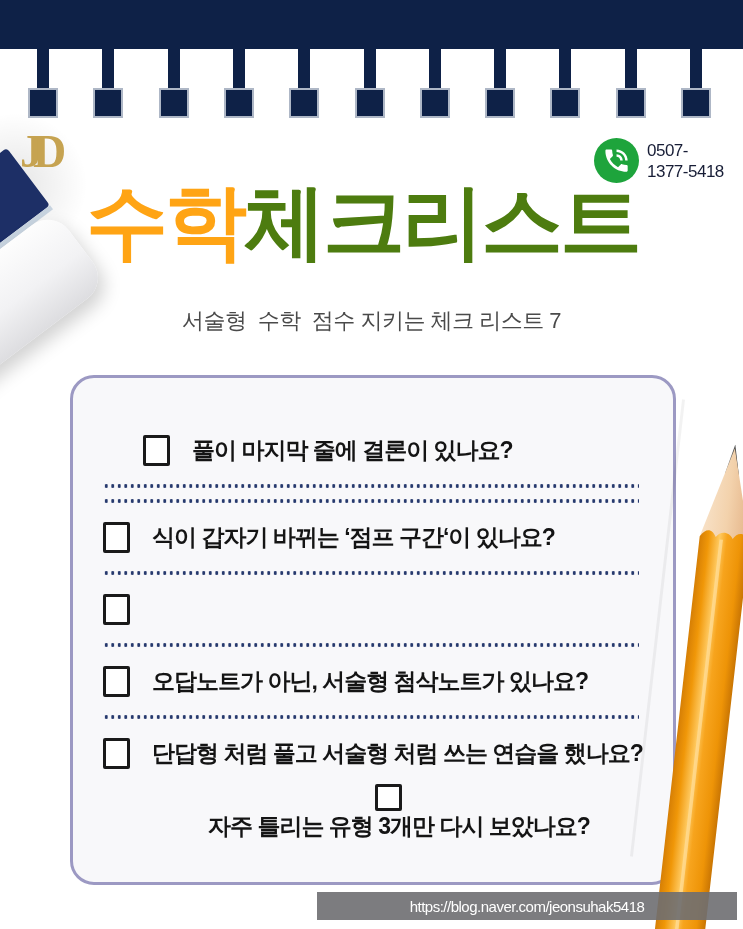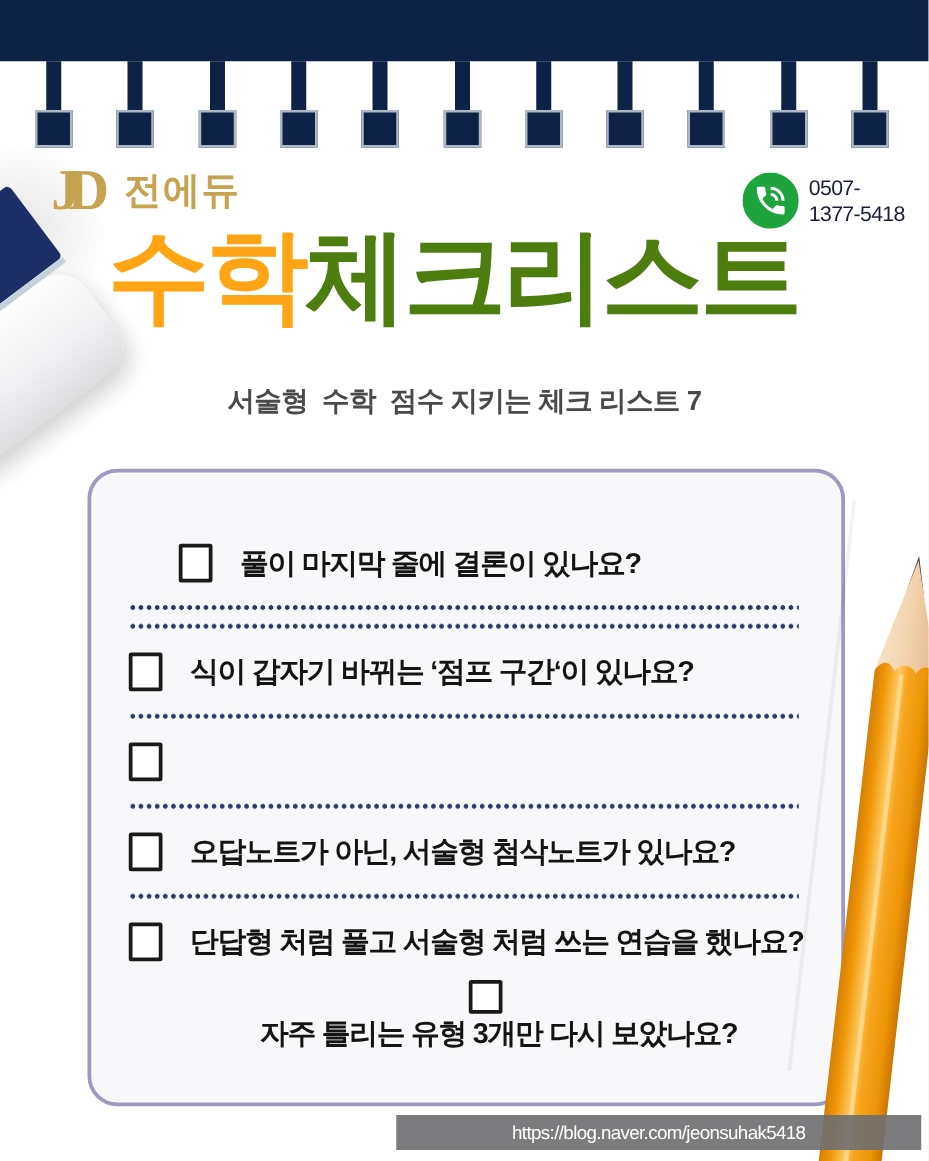--- a/index.html
+++ b/index.html
@@ -11,40 +11,40 @@
   }
 
   
   .topbar{ position:absolute; left:0; top:0; width:743px; height:49px; background:#0E2147; }
   .pin{ position:absolute; top:49px; }
   .pin .stem{ position:absolute; left:9px; top:0; width:12px; height:42px; background:#0E2147; }
   .pin .block{ position:absolute; left:0; top:39px; width:30px; height:30px;
                background:#0E2147; border:2px solid #AEB7C6; }
 
   
-  .brand{ position:absolute; left:41px; top:129px; display:flex; align-items:center; }
+  .brand{ position:absolute; left:20px; top:129px; display:flex; }
   .monogram{ font-family:"Liberation Serif","DejaVu Serif",serif; font-size:46px; line-height:46px;
              color:#C6A351; font-weight:600; letter-spacing:-10px; padding-right:14px; }
   .brandname{ font-size:30px; font-weight:700; color:#C6A351; letter-spacing:1px; margin-left:8px; }
 
   
   .phone{ position:absolute; left:594px; top:138px; display:flex; align-items:center; }
   .phone-icon{ width:45px; height:45px; flex:0 0 45px; }
   .phone-num{ margin-left:8px; width:95px; text-align:left; font-size:17px; font-weight:400;
               color:#171D36; line-height:21px; letter-spacing:-0.5px; white-space:pre-line; }
 
   
   .title{ position:absolute; left:86px; top:176px; font-size:82px; line-height:92px;
           font-weight:900; letter-spacing:-3px; white-space:nowrap; }
   .title .hl{ color:#FFA414; }
   .title .rest{ color:#4d7c0f; }
 
   
   .subtitle{ position:absolute; left:0; top:306px; width:743px; text-align:center;
-             font-size:22px; color:#4A4A4A; font-weight:700; letter-spacing:-0.5px; white-space:pre; }
+             font-size:22px; color:#4A4A4A; font-weight:400; letter-spacing:-0.5px; white-space:pre; }
 
   
   .halo{ position:absolute; left:-60px; top:110px; width:150px; height:150px; border-radius:50%;
          background:radial-gradient(circle, rgba(0,0,0,0.10) 0%, rgba(0,0,0,0.0) 68%); }
   .eraser{ position:absolute; left:-194px; top:215px; width:280px; height:170px;
            transform:rotate(-37deg); }
   .eraser .band-navy{ width:280px; height:72px; background:#1D2F66; border-radius:4px; }
   .eraser .band-edge{ width:280px; height:5px; background:#C7D3DF; }
   .eraser .band-white{ width:280px; height:92px; border-radius:0 26px 26px 0;
            background:linear-gradient(180deg,#FDFDFD 0%, #F2F2F4 55%, #DDDDE0 100%);
@@ -131,21 +131,20 @@
 
   <div class="halo"></div>
   <div class="eraser">
     <div class="band-navy"></div>
     <div class="band-edge"></div>
     <div class="band-white"></div>
   </div>
 
   <div class="brand">
     <span class="monogram">JD</span>
-    <span class="brandname">전에듀</span>
   </div>
 
   <div class="phone">
     <svg class="phone-icon" viewBox="0 0 24 24">
       <circle cx="12" cy="12" r="12" fill="#1EA43C"></circle>
       <g transform="translate(4.1,4.1) scale(0.66)">
         <path fill="#ffffff" d="M6.62 10.79c1.44 2.83 3.76 5.14 6.59 6.59l2.2-2.2c.27-.27.67-.36 1.02-.24 1.12.37 2.33.57 3.57.57.55 0 1 .45 1 1V20c0 .55-.45 1-1 1-9.39 0-17-7.61-17-17 0-.55.45-1 1-1h3.5c.55 0 1 .45 1 1 0 1.25.2 2.45.57 3.57.11.35.03.74-.25 1.02l-2.2 2.2z"></path>
         <path fill="#ffffff" d="M19 12h2c0-4.97-4.03-9-9-9v2c3.87 0 7 3.13 7 7z"></path>
         <path fill="#ffffff" d="M15 12h2c0-2.76-2.24-5-5-5v2c1.66 0 3 1.34 3 3z"></path>
       </g>

